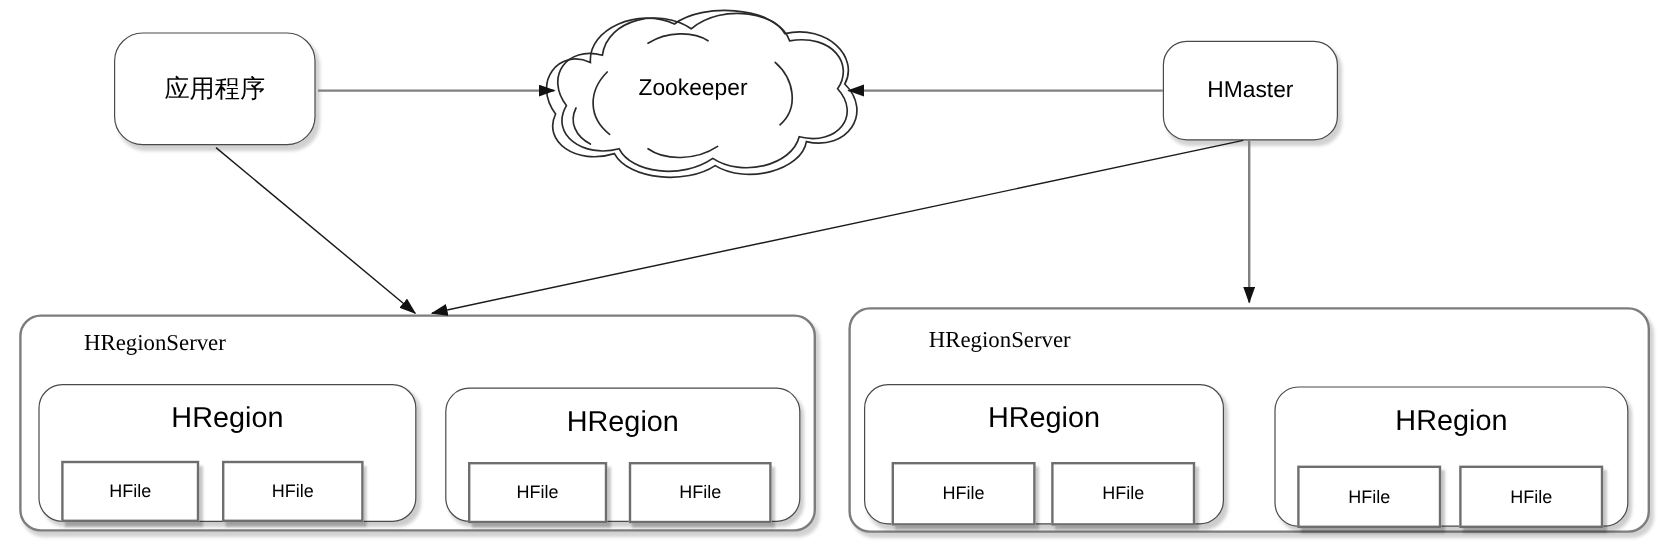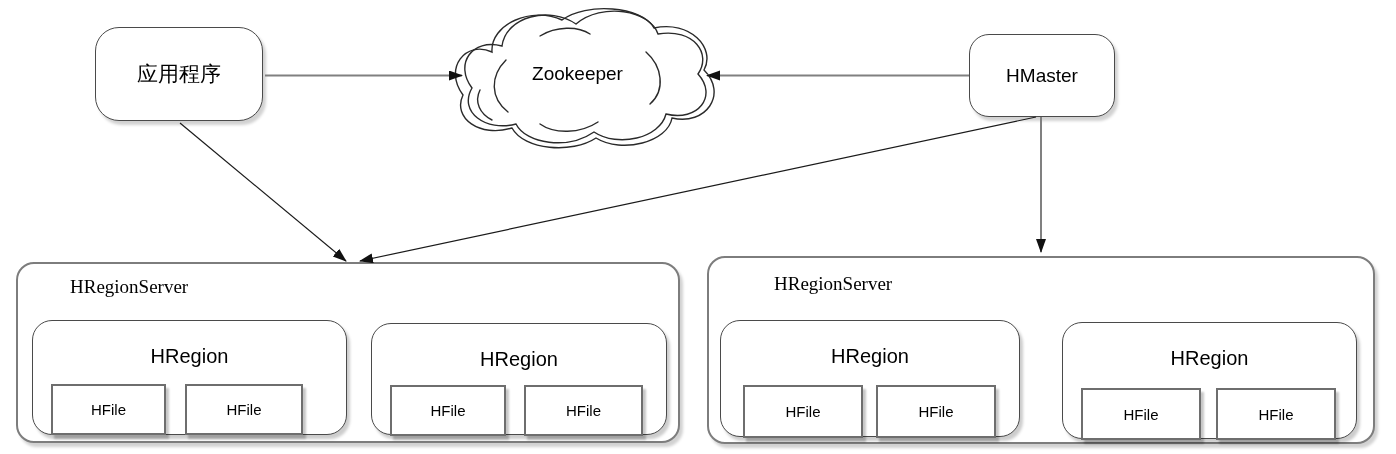--- a/index.html
+++ b/index.html
@@ -31,21 +31,21 @@
   .server-1 { left:16px;  top:262px; width:664px; height:181px; }
   .server-2 { left:707px; top:256px; width:668px; height:188px; }
   .server-label { position:absolute; font-size:19px;font-family:Liberation Serif, serif; }
   .server-1 > .server-label { left:52px; top:12px; }
   .server-2 > .server-label { left:65px; top:15px; }
   .region {
     position:absolute; background:#fff; box-sizing:border-box;
     border:1.5px solid #4a4a4a; border-radius:20px;
     box-shadow:3px 4px 3px rgba(0,0,0,0.2);
   }
-  .region-label { display:block; text-align:center; margin-top:24px; font-size:20px; }
+  .region-label { display:block; text-align:center; margin-top:14px; font-size:24px; }
   .s1-r1 { left:14px;  top:56px; width:315px; height:115px; }
   .s1-r2 { left:353px; top:59px; width:296px; height:112px; }
   .s2-r1 { left:11px;  top:62px; width:300px; height:117px; }
   .s2-r2 { left:353px; top:64px; width:295px; height:117px; }
   .hfile {
     position:absolute; background:#fff; box-sizing:border-box;
     border:2px solid #6e6e6e; box-shadow:3px 4px 2px rgba(0,0,0,0.22);
     display:flex; align-items:center; justify-content:center; font-size:15px;
   }
   .s1-r1 .f1 { left:18px;  top:63px; width:115px; height:51px; }

